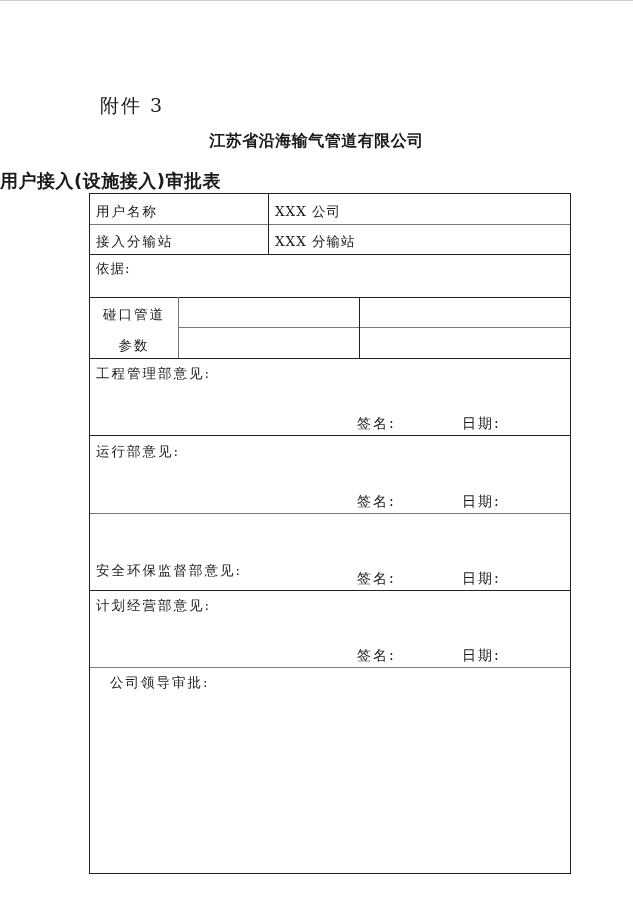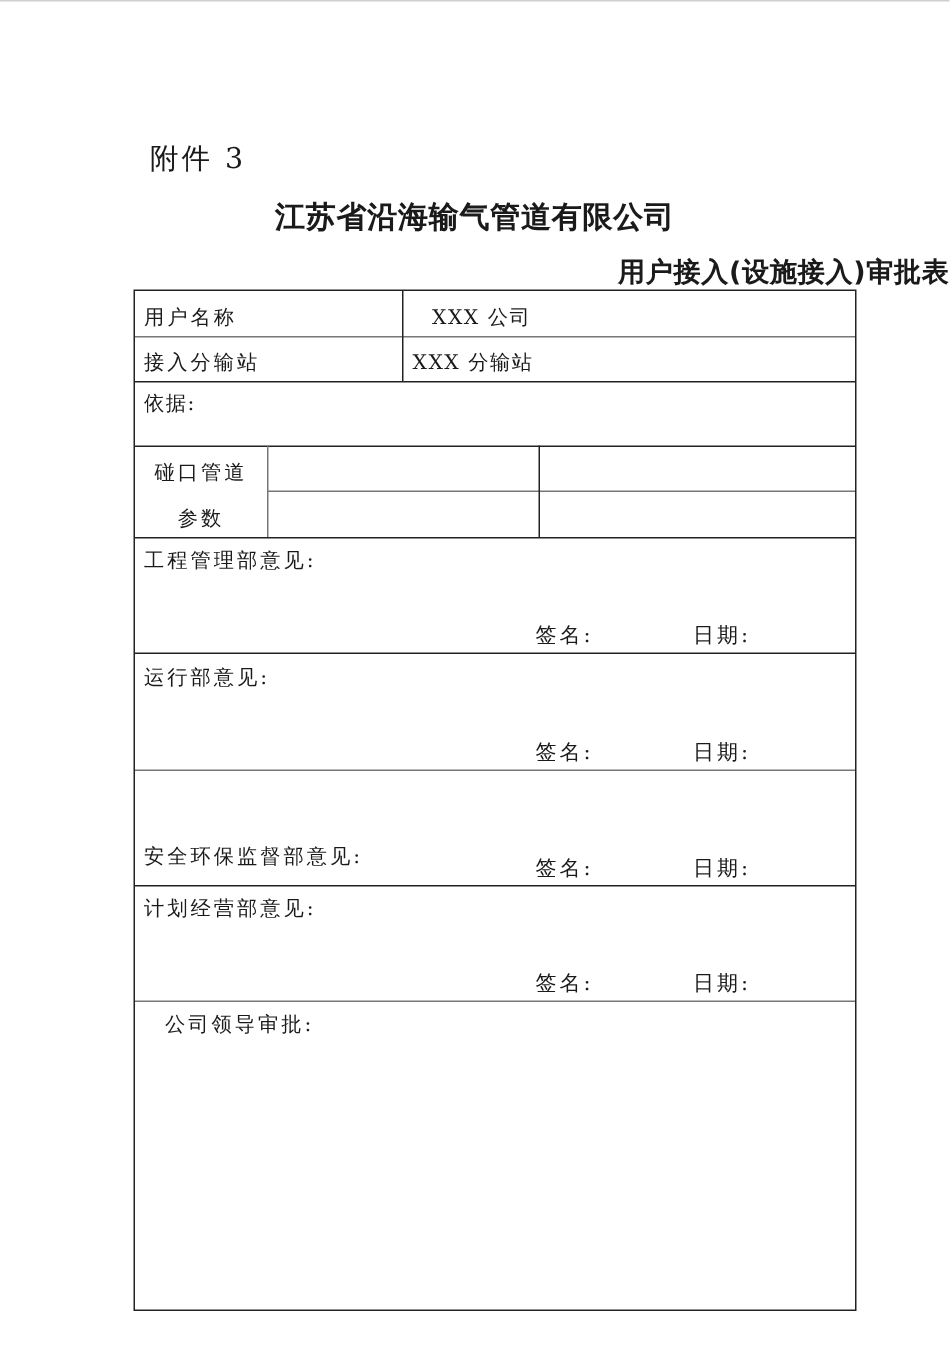--- a/index.html
+++ b/index.html
@@ -4,22 +4,22 @@
 <style>
   html, body { margin: 0; padding: 0; }
   body {
     width: 633px; height: 898px; background: #ffffff; position: relative;
     font-family: "DejaVu Serif", "Liberation Serif", serif; color: #1a1a1a;
     overflow: hidden;
     border-top: 1px solid #cfcfcf; box-sizing: border-box;
   }
   .attachment { position: absolute; left: 100px; top: 92px; font-size: 19px; letter-spacing: 2px; }
   .title1 { position: absolute; left: 0; width: 633px; top: 130px; text-align: center;
-    font-family: "DejaVu Sans", "Liberation Sans", sans-serif; font-weight: bold; font-size: 20px; letter-spacing: 0.5px; }
-  .title2 { position: absolute; left: 0; width: 633px; top: 168px; text-align: right;
+    font-family: "DejaVu Sans", "Liberation Sans", sans-serif; font-weight: bold; font-size: 16px; letter-spacing: 0.5px; }
+  .title2 { position: absolute; left: 0; width: 633px; top: 168px; text-align: left;
     font-family: "DejaVu Sans", "Liberation Sans", sans-serif; font-weight: bold; font-size: 18px; letter-spacing: 0.5px; }
   .tbl { position: absolute; left: 89px; top: 192px; width: 482px; height: 681px;
     border: 1.5px solid #222; box-sizing: border-box; }
   .hline { position: absolute; left: 0; right: 0; height: 0; border-top: 1.5px solid #222; }
   .hline.gray { border-top-color: #777; }
   .vline { position: absolute; width: 0; border-left: 1.5px solid #222; }
   .vline.gray { border-left-color: #777; }
   .cell-text { position: absolute; font-size: 13.5px; letter-spacing: 2px; white-space: nowrap; }
   .center { text-align: center; }
   .sign { position: absolute; font-size: 14px; letter-spacing: 2px; white-space: nowrap; }
@@ -41,21 +41,21 @@
   <div class="hline" style="top:241px"></div>
   <div class="hline gray" style="top:319px"></div>
   <div class="hline" style="top:396px"></div>
   <div class="hline gray" style="top:473px"></div>
 
   <div class="vline" style="left:178px; top:0; height:60px;"></div>
   <div class="vline gray" style="left:88px; top:103px; height:61px;"></div>
   <div class="vline" style="left:269px; top:103px; height:61px;"></div>
 
   <div class="cell-text" style="left:6px; top:9px;">用户名称</div>
-  <div class="cell-text" style="left:198px; top:9px; letter-spacing:1px;">XXX 公司</div>
+  <div class="cell-text" style="left:185px; top:9px; letter-spacing:1px;">XXX 公司</div>
 
   <div class="cell-text" style="left:6px; top:39px;">接入分输站</div>
   <div class="cell-text" style="left:185px; top:39px; letter-spacing:1px;">XXX 分输站</div>
 
   <div class="cell-text" style="left:6px; top:66px; letter-spacing:1px;">依据:</div>
 
   <div class="cell-text center" style="left:0; width:88px; top:112px;">碰口管道</div>
   <div class="cell-text center" style="left:0; width:88px; top:143px;">参数</div>
   <div style="position:absolute; left:89px; width:180px; top:134px; height:30px;"></div>
   <div style="position:absolute; left:270px; width:210px; top:134px; height:30px;"></div>

